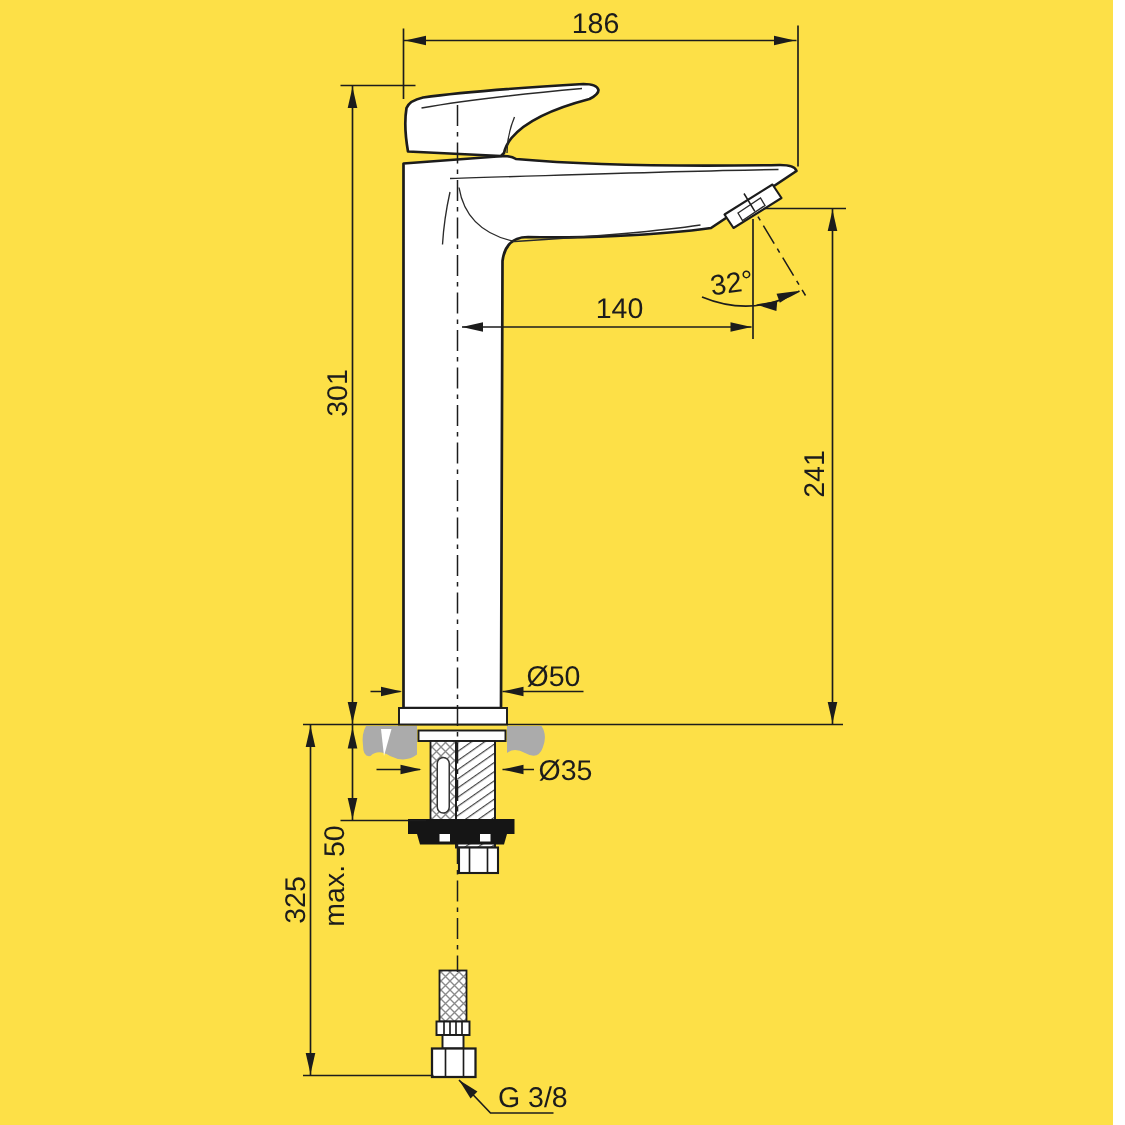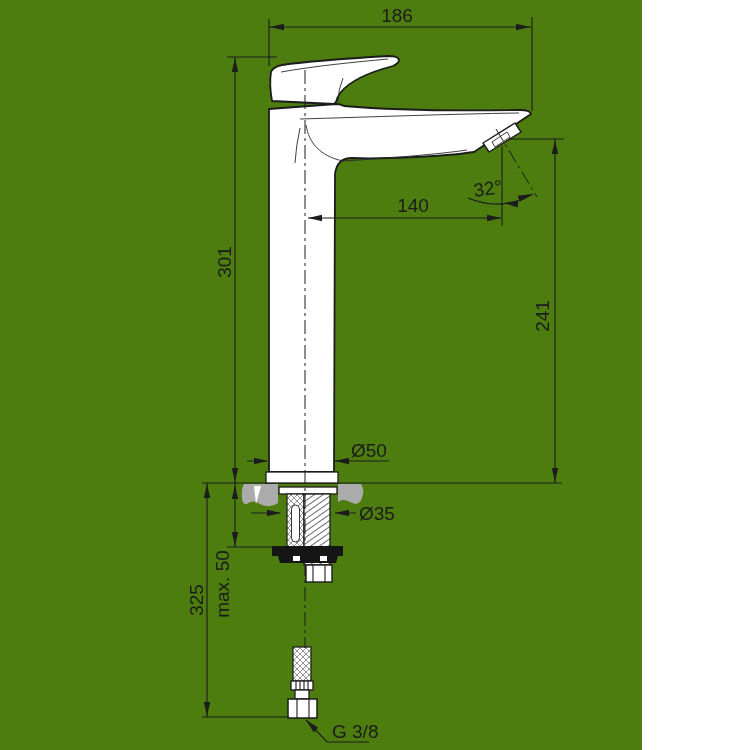--- a/index.html
+++ b/index.html
@@ -1,16 +1,16 @@
 <!DOCTYPE html>
 <html><head>
 <meta charset="utf-8">
 <style>
   html,body{margin:0;padding:0;background:#ffffff;}
-  #canvas{position:relative;width:642px;height:750px;background:#4d7c0f;overflow:hidden;
+  #canvas{position:relative;width:742px;height:750px;background:#fde047;overflow:hidden;
           font-family:"Liberation Sans", sans-serif;}
   svg{display:block;}
   text{font-family:"Liberation Sans", sans-serif;font-size:19px;fill:#1c1c1c;}
   .outline{fill:#ffffff;stroke:#1c1c1c;stroke-width:1.8;stroke-linejoin:round;}
   .thin{fill:none;stroke:#2a2a2a;stroke-width:0.9;}
   .dim{fill:none;stroke:#1c1c1c;stroke-width:1.1;}
   .arr{fill:#1c1c1c;stroke:none;}
   .cl{fill:none;stroke:#1c1c1c;stroke-width:1;stroke-dasharray:14 4 3 4;}
   .part{fill:#ffffff;stroke:#1c1c1c;stroke-width:1.3;}
 </style>

